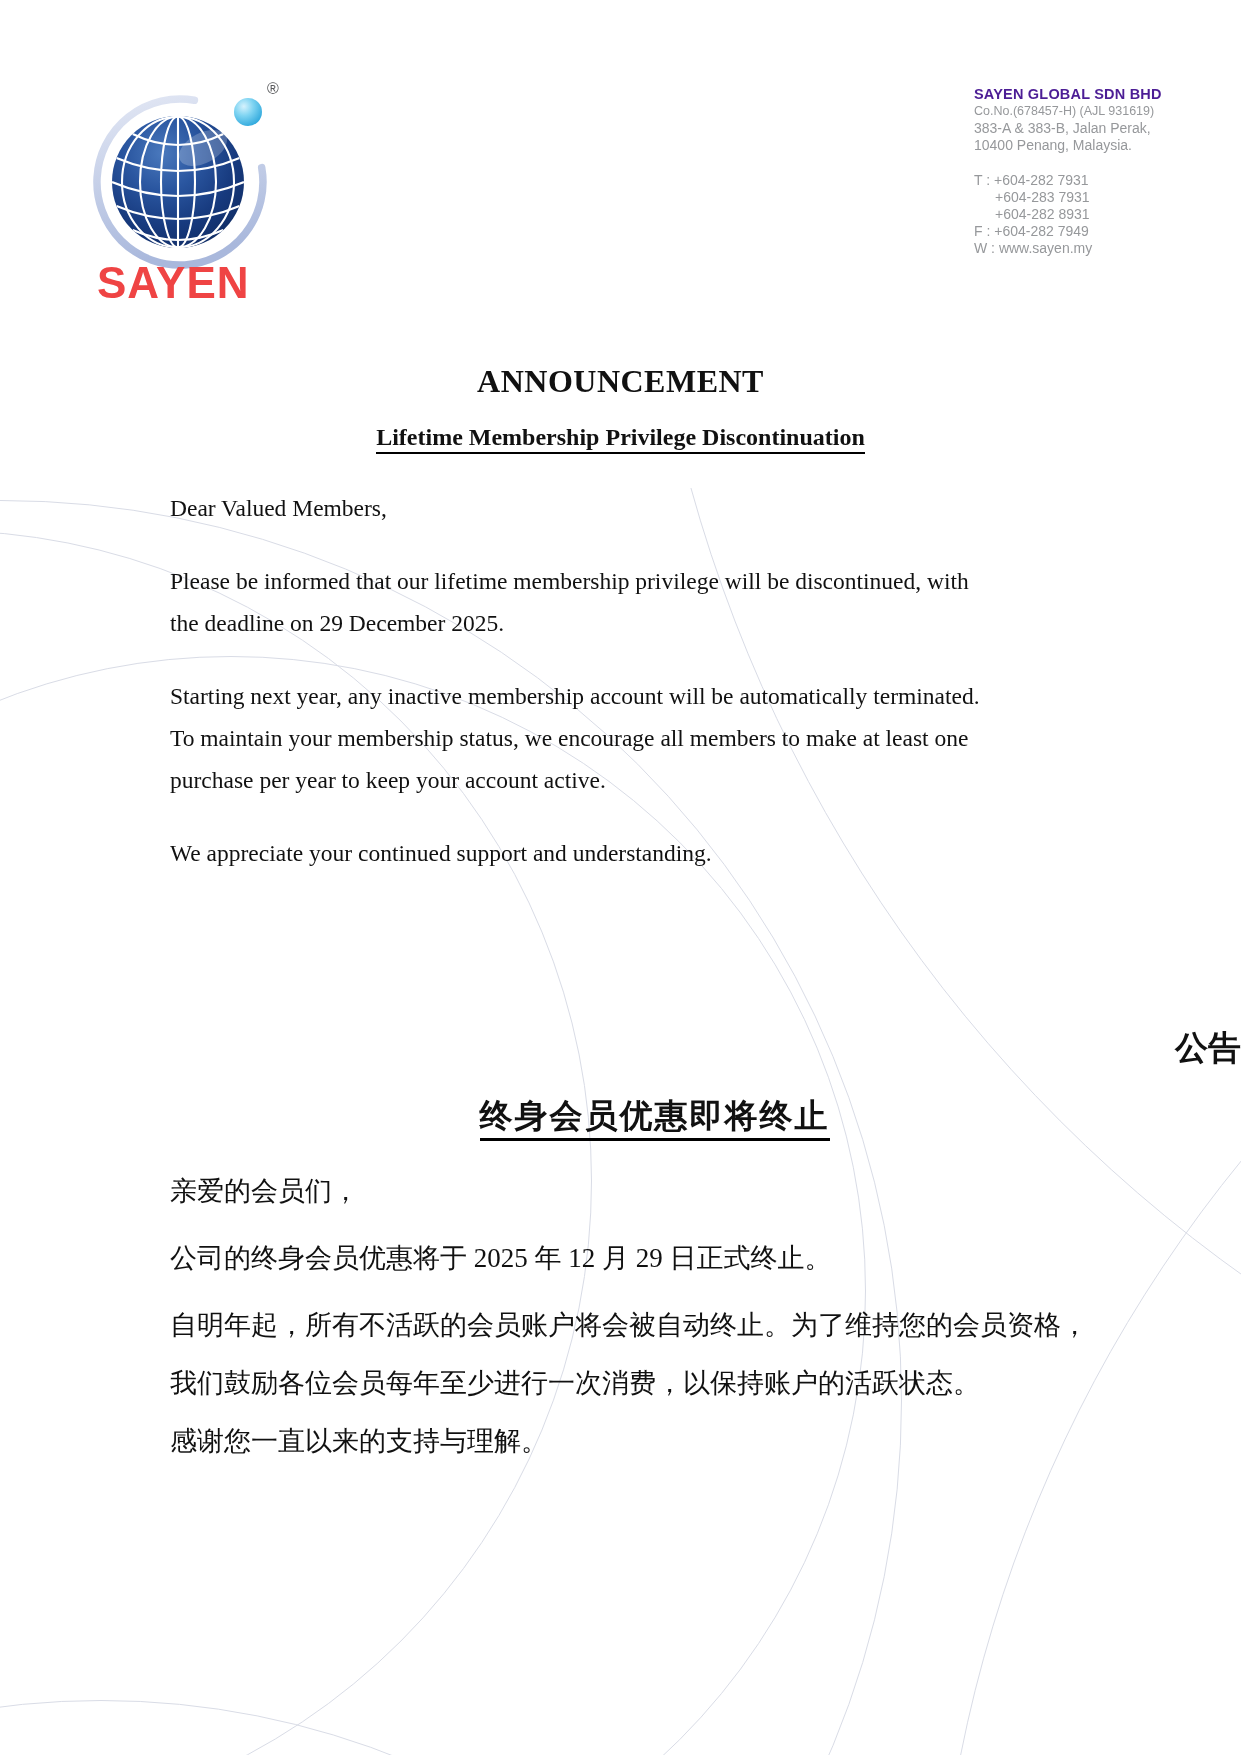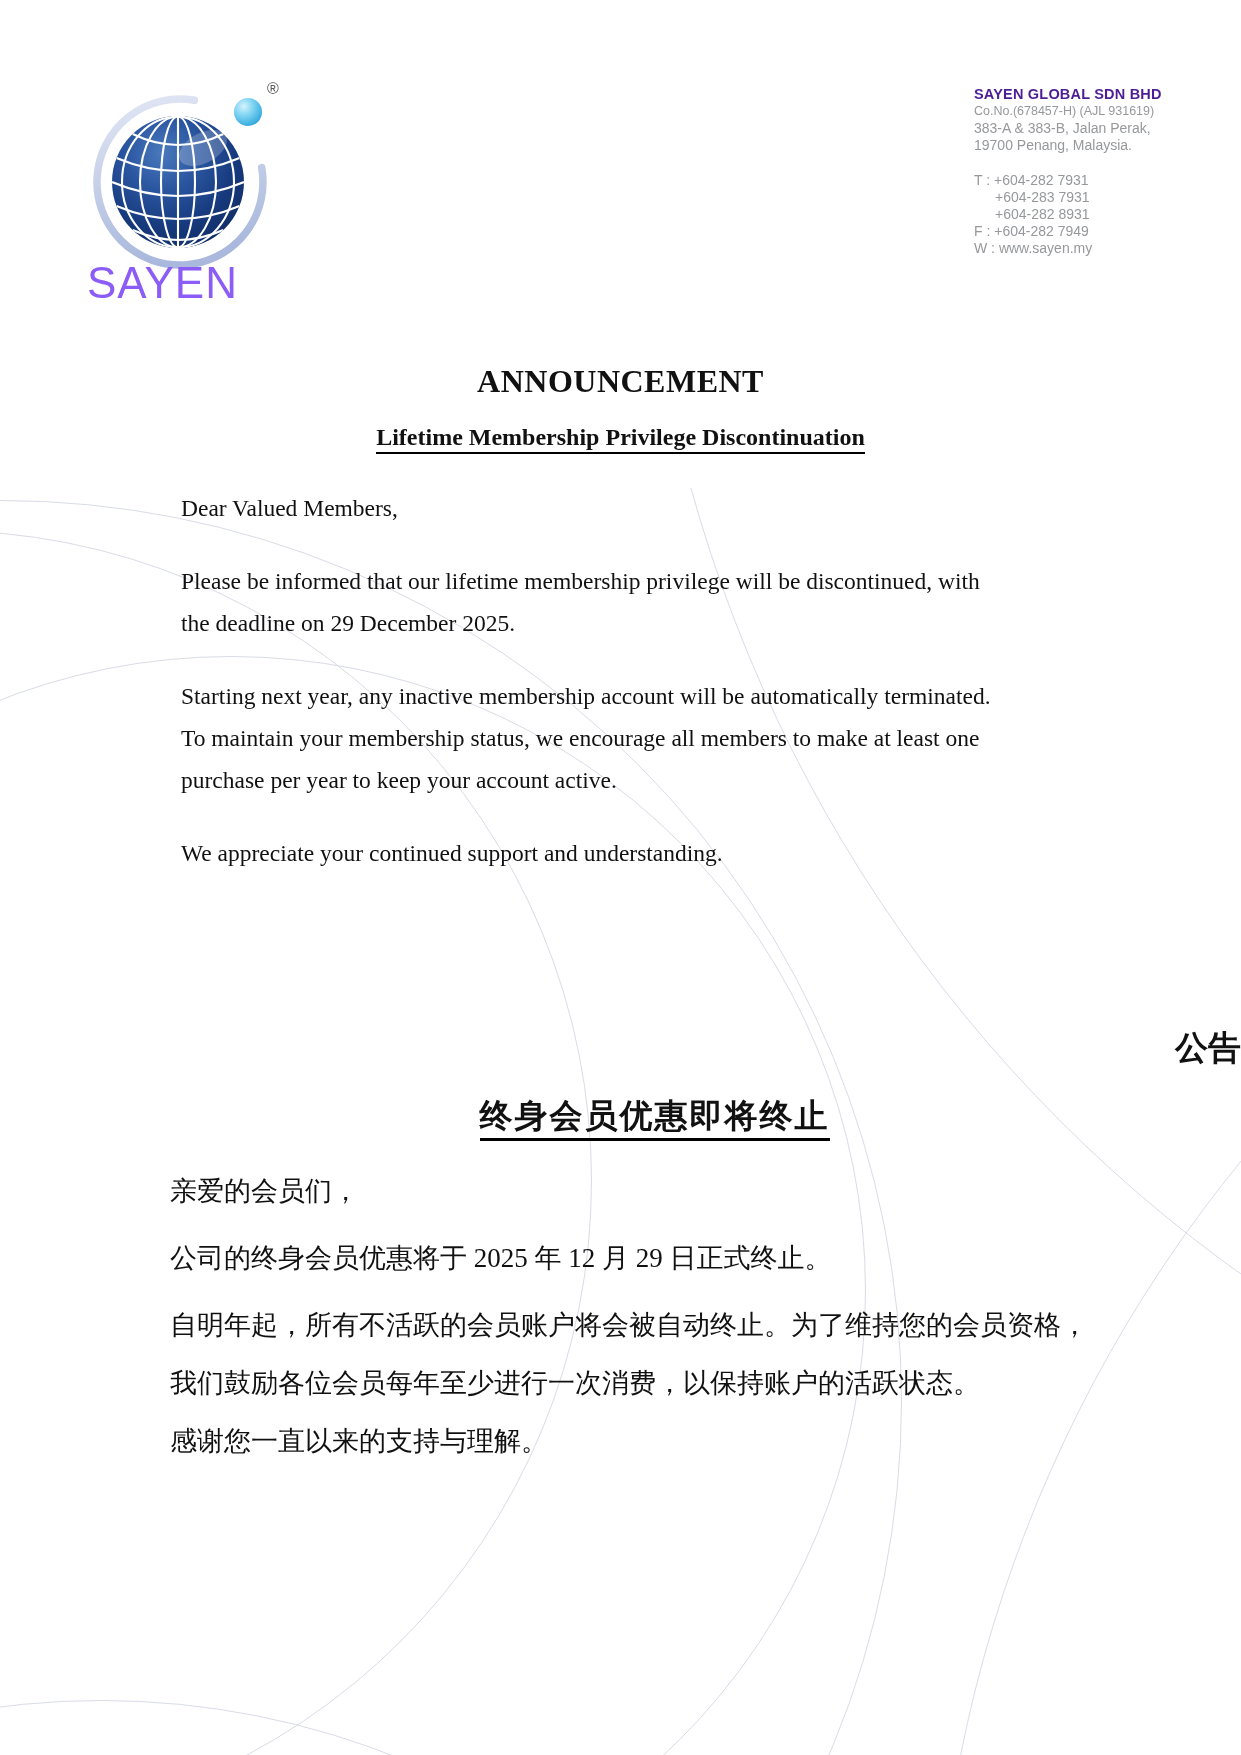--- a/index.html
+++ b/index.html
@@ -15,23 +15,23 @@
   .wm1 { width:1800px; height:1800px; left:-900px;  top:12px;   }
   .wm2 { width:1300px; height:1300px; left:-710px;  top:42px;   }
   .wm3 { width:1268px; height:1268px; left:-404px;  top:168px;  }
   .wm4 { width:2878px; height:2878px; left:638px;   top:-1825px;}
   .wm5 { width:2712px; height:2712px; left:934px;   top:175px;  }
   .wm6 { width:1600px; height:1600px; left:-700px;  top:1212px; }
 
   
   .logo { position:absolute; left:83px; top:74px; width:210px; height:240px; }
   .wordmark {
-    position:absolute; left:87px; top:258px;
+    position:absolute; left:97px; top:258px;
     font-family:"Liberation Sans","DejaVu Sans",sans-serif;
-    font-weight:normal; font-size:44px; letter-spacing:1px; color:#8b5cf6;
+    font-weight:bold; font-size:44px; letter-spacing:1px; color:#ef4444;
   }
 
   
   .company {
     position:absolute; left:974px; top:86px; width:250px;
     font-family:"Liberation Sans","DejaVu Sans",sans-serif;
     font-size:14px; line-height:17px; color:#96989b;
   }
   .company-name { font-weight:bold; font-size:14.5px; color:#4c1d95; letter-spacing:0.2px; }
   .company-reg { font-size:12.5px; }
@@ -39,21 +39,21 @@
   .contact-line.indent { padding-left:21px; }
 
   
   .en-title {
     position:absolute; top:363px; left:0; width:100%;
     text-align:center; font-size:32px; font-weight:bold; letter-spacing:0.5px;
   }
   .en-subtitle { position:absolute; top:424px; left:0; width:100%; text-align:center; font-size:24px; font-weight:bold; }
   .en-subtitle .ul { border-bottom:2.5px solid #000; padding-bottom:2px; }
   .en-body { position:absolute; top:487px; left:170px; width:915px; font-size:23.5px; line-height:42px; }
-  .en-body .para { margin:0 0 31px 11px; }
+  .en-body .para { margin:0 0 31px 0; }
   .en-body .line { white-space:nowrap; }
 
   
   .zh-title { position:absolute; top:1026px; left:0; width:100%; text-align:right; font-size:33px; font-weight:bold; }
   .zh-subtitle { position:absolute; top:1094px; left:0; width:100%; text-align:center; font-size:33px; font-weight:bold; letter-spacing:2px;margin-left:34px; }
   .zh-subtitle .ul { border-bottom:3px solid #000; padding-bottom:4px; }
   .zh-body { position:absolute; top:1162px; left:170px; width:960px; font-size:27px; line-height:58px; }
   .zh-body .para { margin:0 0 9px 0; }
   .zh-body .para.tight { margin-bottom:0; }
   .zh-body .line { white-space:nowrap; }
@@ -117,21 +117,21 @@
 
       <text x="184" y="20" font-family="Liberation Sans, DejaVu Sans, sans-serif" font-size="16" fill="#58595b">®</text>
     </svg>
   </div>
   <div class="wordmark">SAYEN</div>
 
   <div class="company">
     <div class="company-name">SAYEN GLOBAL SDN BHD</div>
     <div class="company-reg">Co.No.(678457-H) (AJL 931619)</div>
     <div>383-A &amp; 383-B, Jalan Perak,</div>
-    <div>19700 Penang, Malaysia.</div>
+    <div>10400 Penang, Malaysia.</div>
     <div class="contact">
       <div class="contact-line">T : +604-282 7931</div>
       <div class="contact-line indent">+604-283 7931</div>
       <div class="contact-line indent">+604-282 8931</div>
       <div class="contact-line">F : +604-282 7949</div>
       <div class="contact-line">W : www.sayen.my</div>
     </div>
   </div>
 
   <div class="en-title">ANNOUNCEMENT</div>

